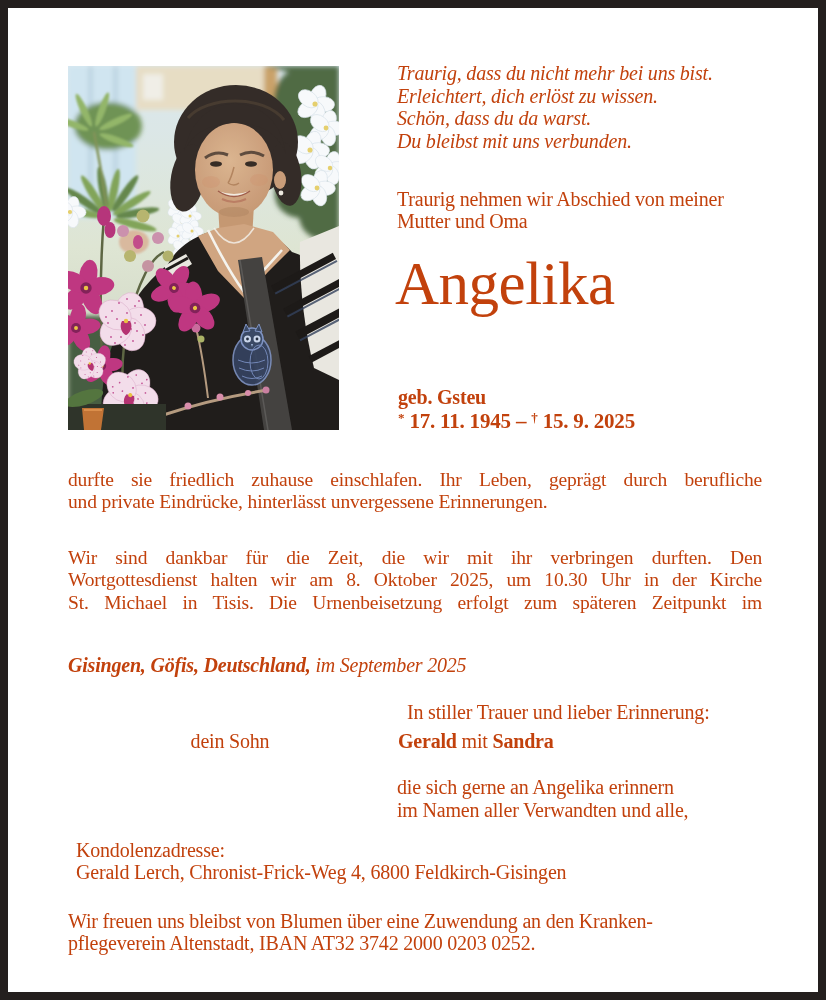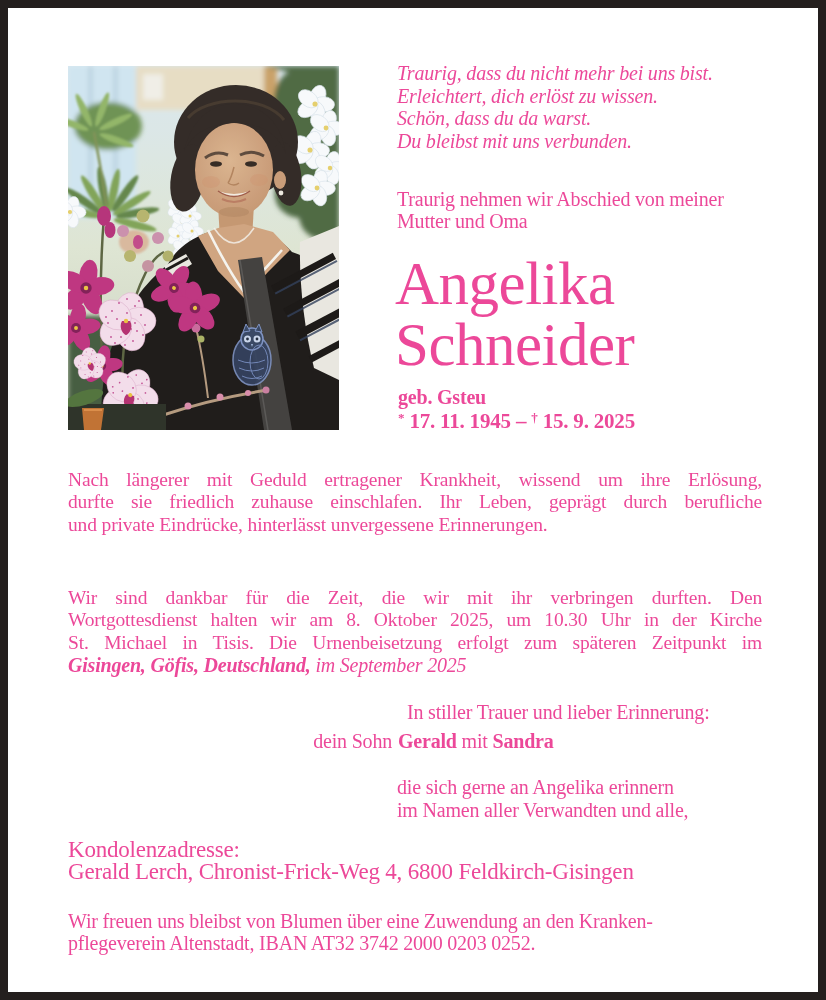--- a/index.html
+++ b/index.html
@@ -1,39 +1,39 @@
 <!DOCTYPE html>
 <html><head>
 <meta charset="utf-8">
 <style>
   html,body{margin:0;padding:0;background:#241f1e;}
   .card{position:relative;width:826px;height:1000px;background:#ffffff;overflow:hidden;
-        font-family:"Liberation Serif","DejaVu Serif",serif;color:#ec4899;}
+        font-family:"Liberation Serif","DejaVu Serif",serif;color:#c2410c;}
   .frame{position:absolute;inset:0;border:8px solid #241f1e;z-index:30;pointer-events:none;}
   .abs{position:absolute;}
   .poem{left:397px;top:62px;font-style:italic;font-size:20px;line-height:22.6px;letter-spacing:-0.2px;}
   .intro{left:397px;top:188px;font-size:20px;line-height:22.3px;width:390px;letter-spacing:-0.2px;}
   .name{left:395px;top:253px;font-size:61px;line-height:61px;letter-spacing:-0.5px;}
   .maiden{left:398px;top:386px;font-size:20px;font-weight:700;line-height:23px;letter-spacing:-0.2px;}
   .dates{left:398px;top:409px;font-size:21px;font-weight:700;letter-spacing:-0.2px;}
   .sym{font-size:13px;vertical-align:6px;font-weight:700;}
   .para{left:68px;width:694px;font-size:19.5px;line-height:22.4px;letter-spacing:-0.15px;}
   .para .ln{text-align:justify;}
   .para .ln.stretch{text-align-last:justify;}
-  .p1{top:469px;} .p2{top:547px;margin-top:40px;}
+  .p1{top:469px;} .p2{top:547px;}
   .place{left:68px;top:654px;font-size:20px;letter-spacing:-0.2px;font-style:italic;}
   .place b{font-weight:700;}
   .mhead{left:397px;top:701px;font-size:20px;letter-spacing:-0.2px;margin-left:10px;}
   .relatives{left:68px;top:730px;width:694px;font-size:20px;line-height:22.7px;letter-spacing:-0.2px;}
   .rrow{display:flex;}
-  .rel{width:324px;text-align:right;flex:none;}
+  .rel{width:324px;text-align:center;flex:none;}
   .nm{margin-left:6px;}
   .nm b{font-weight:700;}
   .closing{left:397px;top:776px;font-size:20px;line-height:22.7px;letter-spacing:-0.2px;}
-  .condol{left:68px;top:839px;font-size:23px;line-height:22.4px;letter-spacing:-0.2px;}
+  .condol{left:76px;top:839px;font-size:20px;line-height:22.4px;letter-spacing:-0.2px;}
   .donation{left:68px;top:910px;font-size:20px;line-height:22.4px;letter-spacing:-0.2px;}
   .photo{left:68px;top:66px;width:271px;height:364px;}
 </style>
 </head>
 <body>
 
 <div class="card">
 
   <div class="abs photo">
     <svg width="271" height="364" viewBox="0 0 271 364">
@@ -287,34 +287,32 @@
     <div>Du bleibst mit uns verbunden.</div>
   </div>
 
   <div class="abs intro">
     <div>Traurig nehmen wir Abschied von meiner</div>
     <div>Mutter und Oma</div>
   </div>
 
   <div class="abs name">
     <div>Angelika</div>
-    <div>Schneider</div>
   </div>
 
   <div class="abs maiden">geb. Gsteu</div>
   <div class="abs dates">
     <span class="sym">*</span>
     <span>17. 11. 1945</span>
     <span>–</span>
     <span class="sym">†</span>
     <span>15. 9. 2025</span>
   </div>
 
   <div class="abs para p1">
-    <div class="ln stretch">Nach längerer mit Geduld ertragener Krankheit, wissend um ihre Erlösung,</div>
     <div class="ln stretch">durfte sie friedlich zuhause einschlafen. Ihr Leben, geprägt durch berufliche</div>
     <div class="ln">und private Eindrücke, hinterlässt unvergessene Erinnerungen.</div>
   </div>
 
   <div class="abs para p2">
     <div class="ln stretch">Wir sind dankbar für die Zeit, die wir mit ihr verbringen durften. Den</div>
     <div class="ln stretch">Wortgottesdienst halten wir am 8. Oktober 2025, um 10.30 Uhr in der Kirche</div>
     <div class="ln stretch">St. Michael in Tisis. Die Urnenbeisetzung erfolgt zum späteren Zeitpunkt im</div>
   </div>
 

